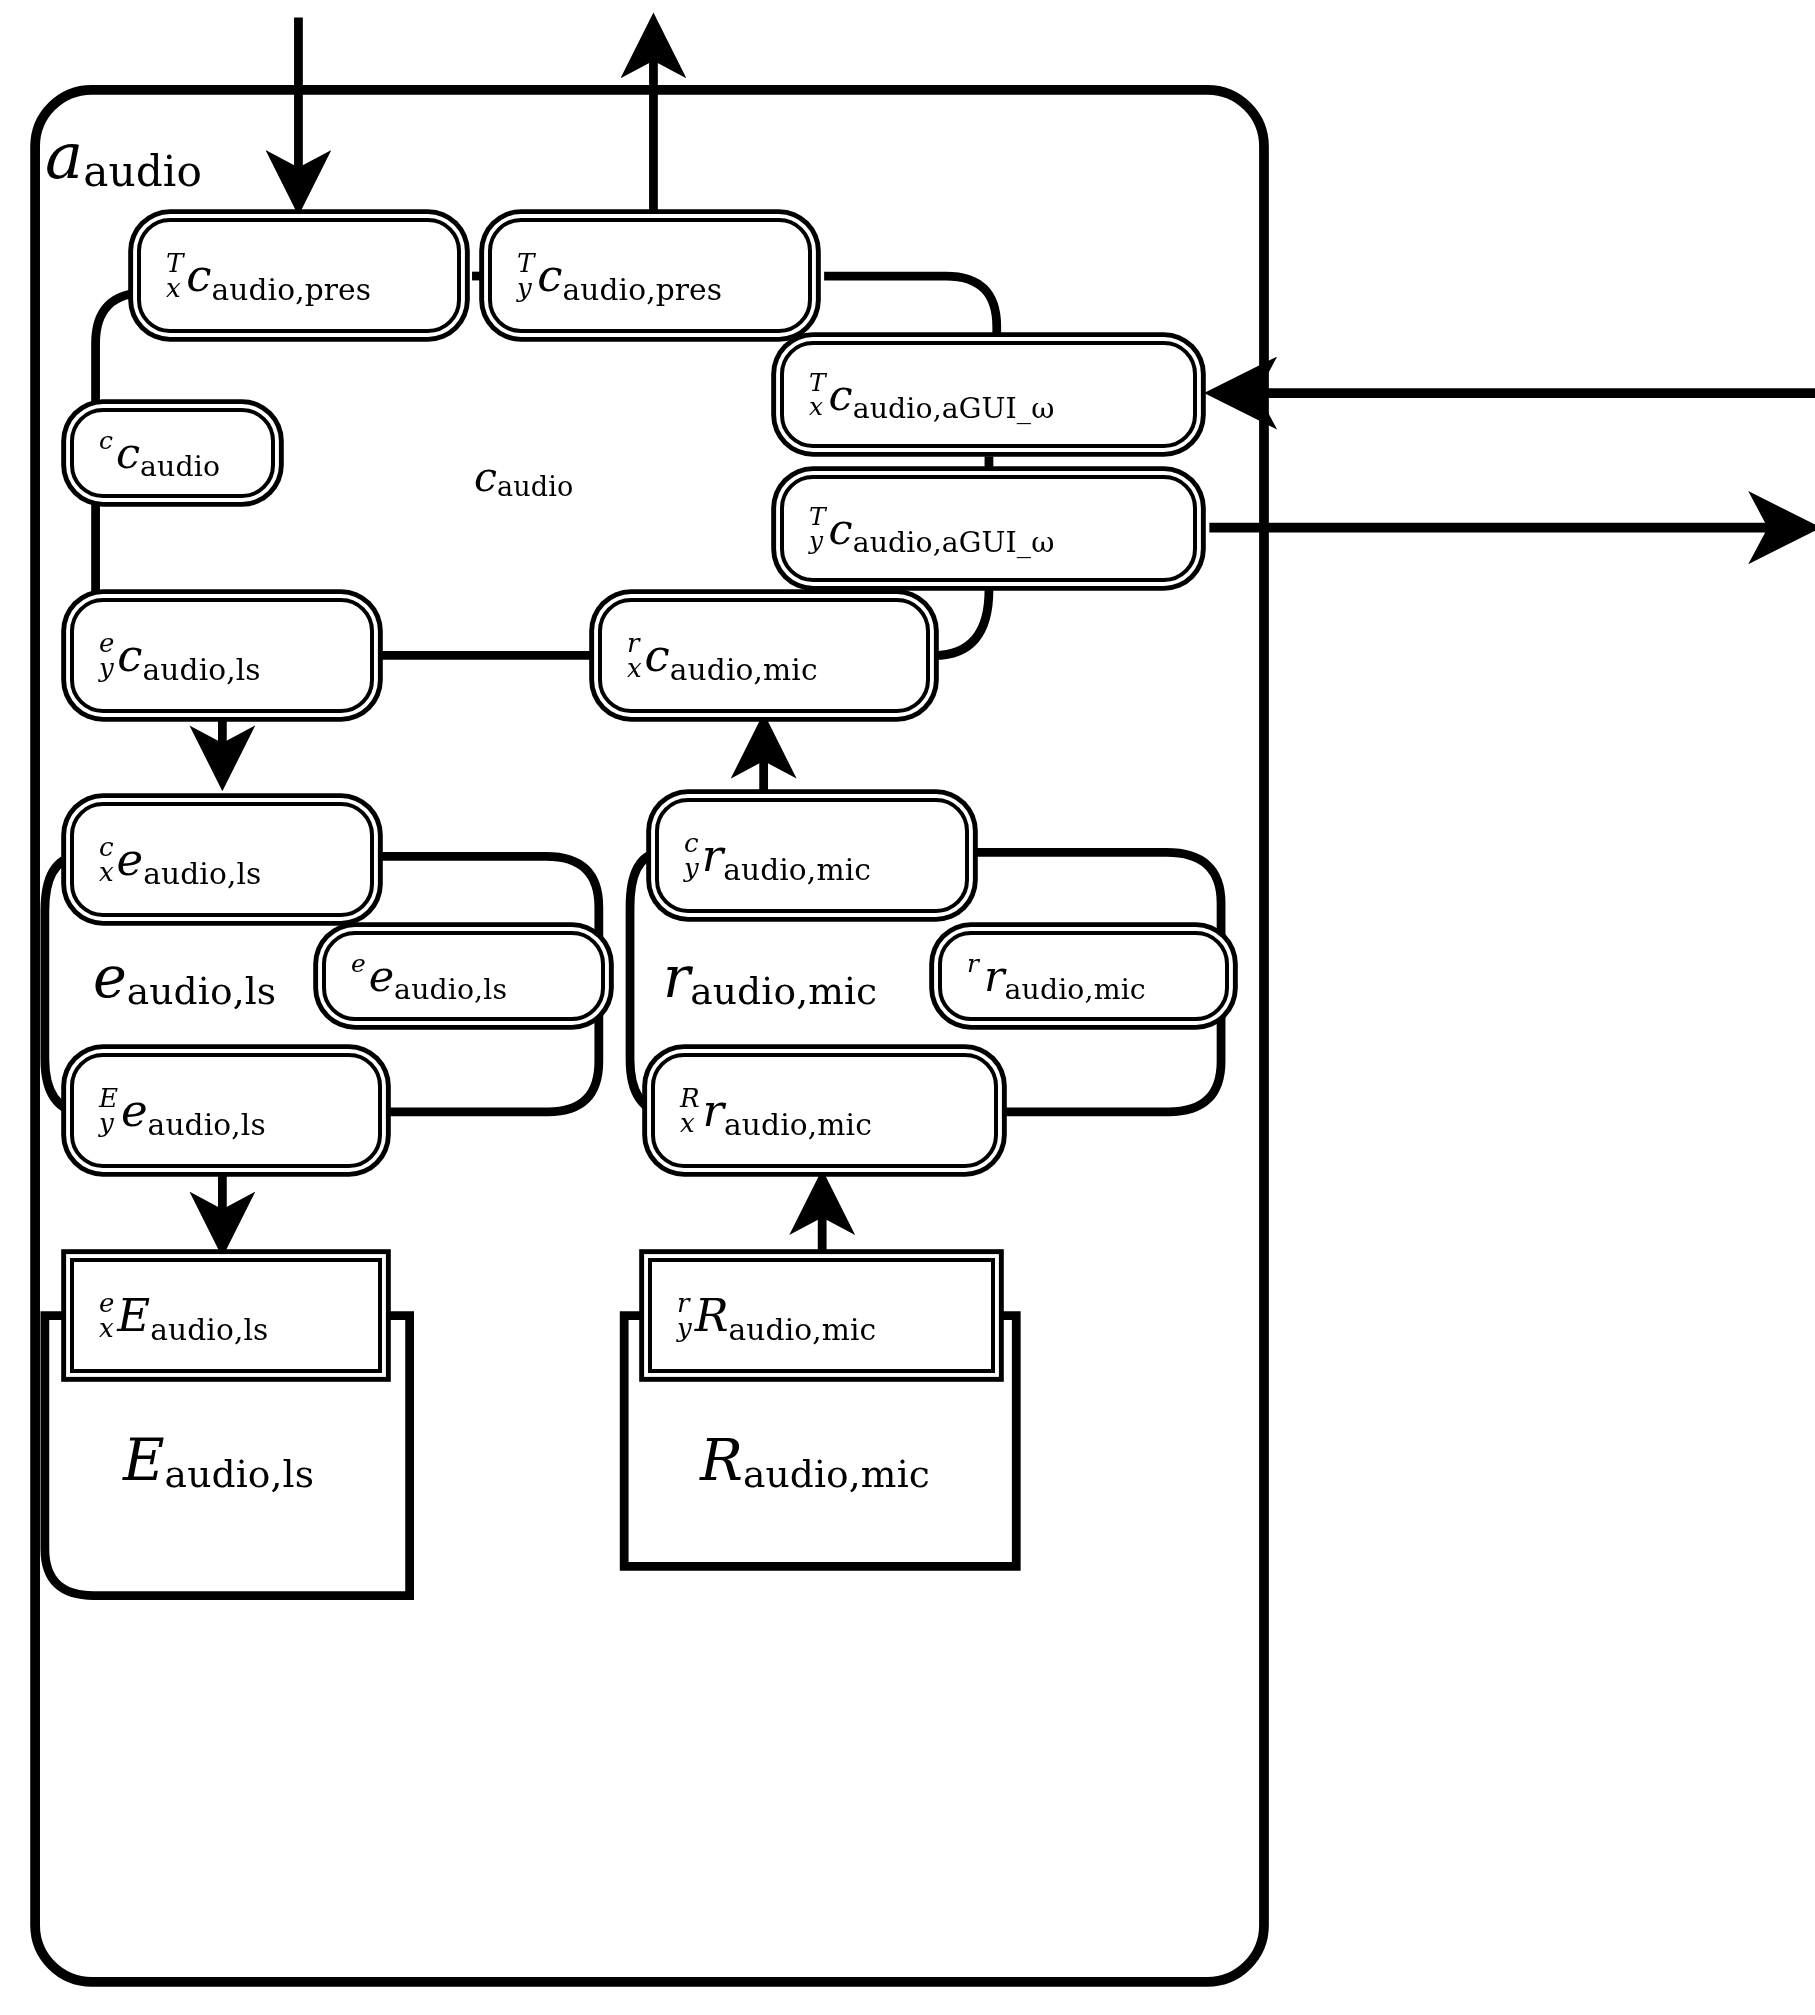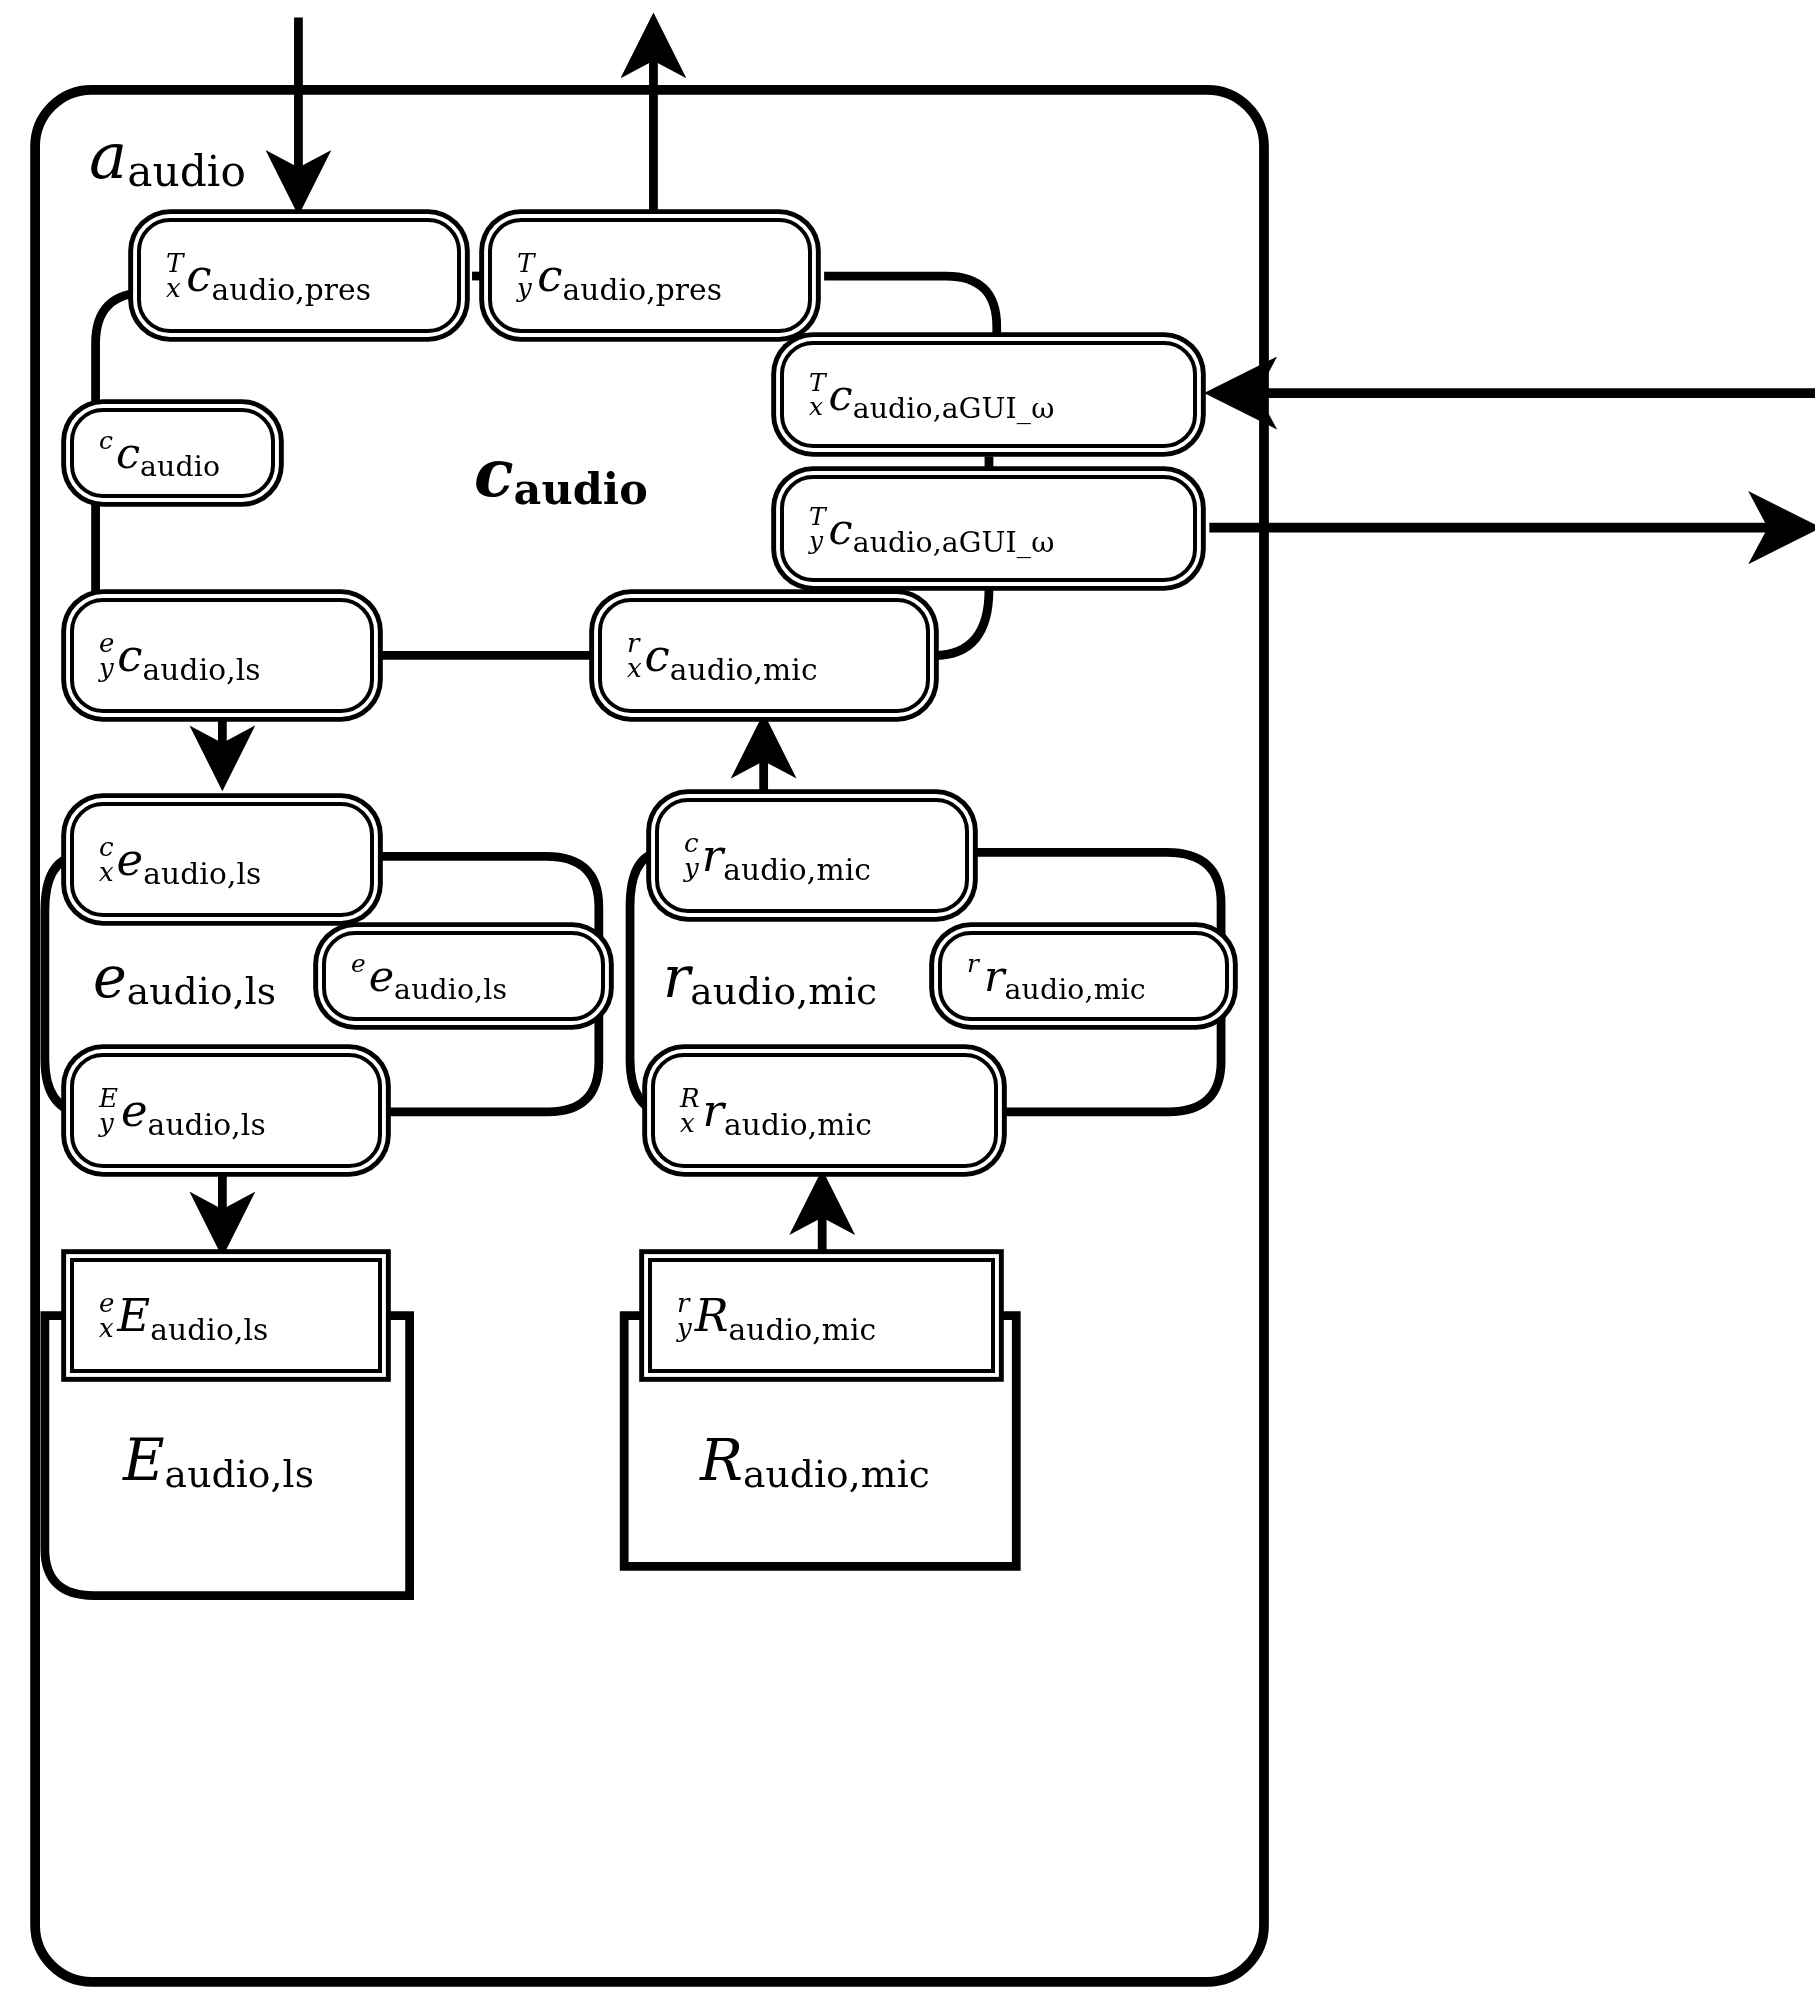--- a/index.html
+++ b/index.html
@@ -97,25 +97,25 @@
 
       <path d="M843,1284 L843,1210" marker-end="url(#ah)"></path>
 
       <path d="M80,1349 L46,1349 L46,1588 Q46,1636 96,1636 L420,1636 L420,1349 L392,1349"></path>
 
       <path d="M672,1349 L640,1349 L640,1606 L1042,1606 L1042,1349 L1018,1349"></path>
 
     </g>
   </svg>
 
-  <div class="plainlbl" style="left:45px;top:119px;font-size:64px;margin-left:44px;">
+  <div class="plainlbl" style="left:45px;top:119px;font-size:64px;">
     <span class="mbase">a</span><span class="rsub">audio</span>
   </div>
 
-  <div class="plainlbl" style="left:474px;top:435px;font-size:65px;font-weight:bold;">
+  <div class="plainlbl" style="left:474px;top:453px;font-size:41px;">
     <span class="mbase">c</span><span class="rsub">audio</span>
   </div>
   <div class="plainlbl" style="left:93px;top:944px;font-size:57px;">
     <span class="mbase">e</span><span class="rsub">audio,ls</span>
   </div>
   <div class="plainlbl" style="left:663px;top:944px;font-size:57px;">
     <span class="mbase">r</span><span class="rsub">audio,mic</span>
   </div>
   <div class="plainlbl" style="left:123px;top:1427px;font-size:57px;">
     <span class="mbase">E</span><span class="rsub">audio,ls</span>

